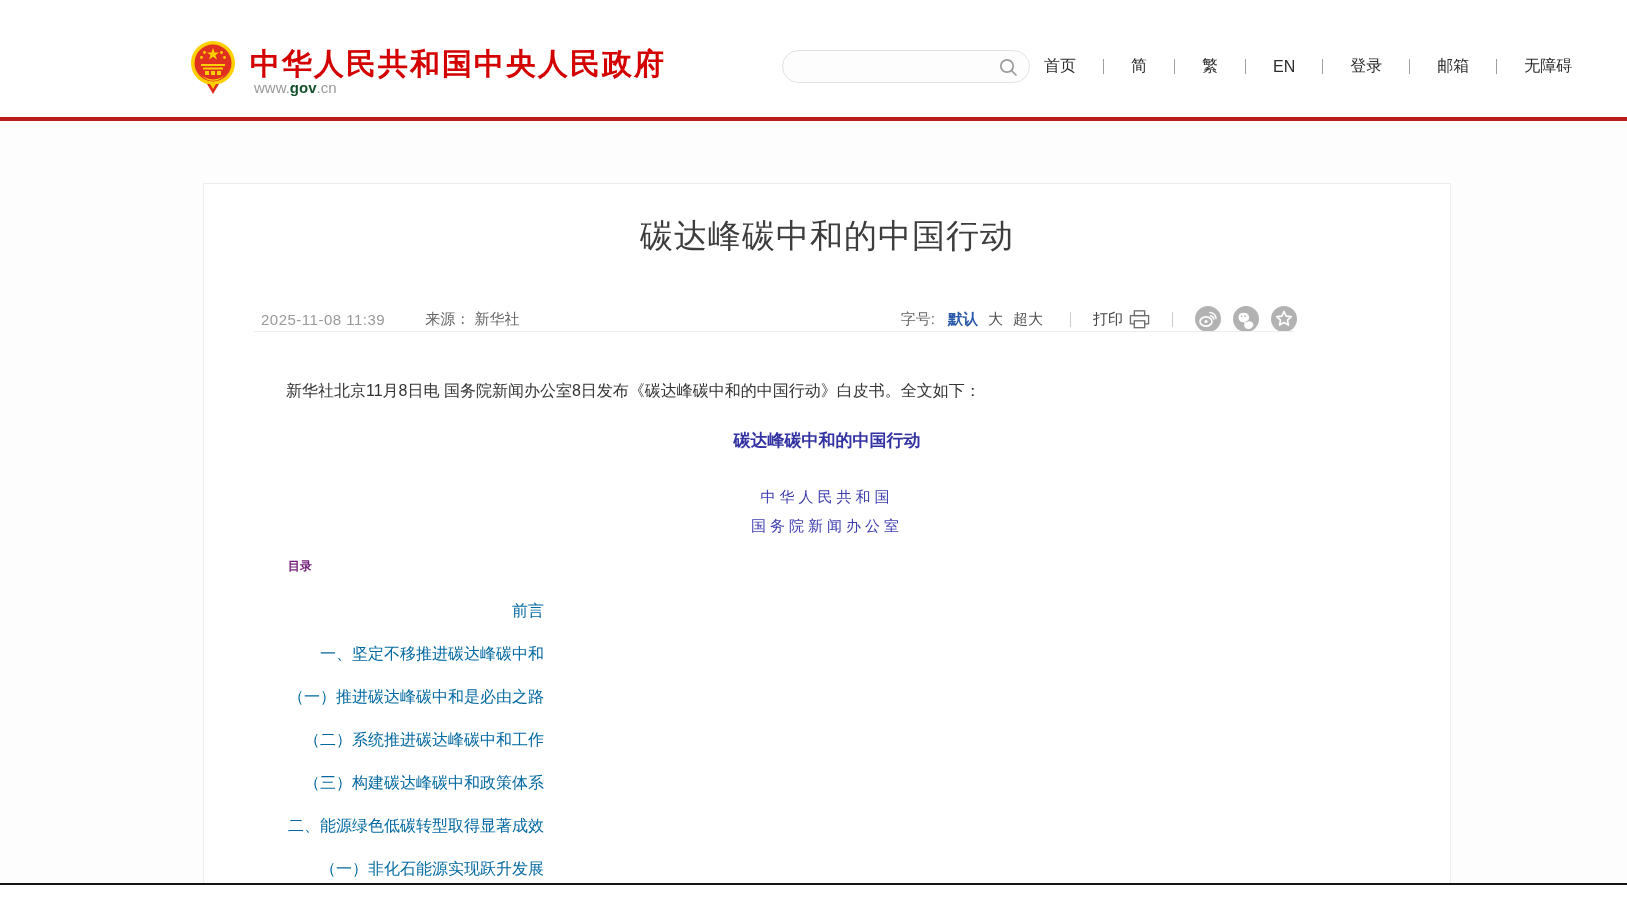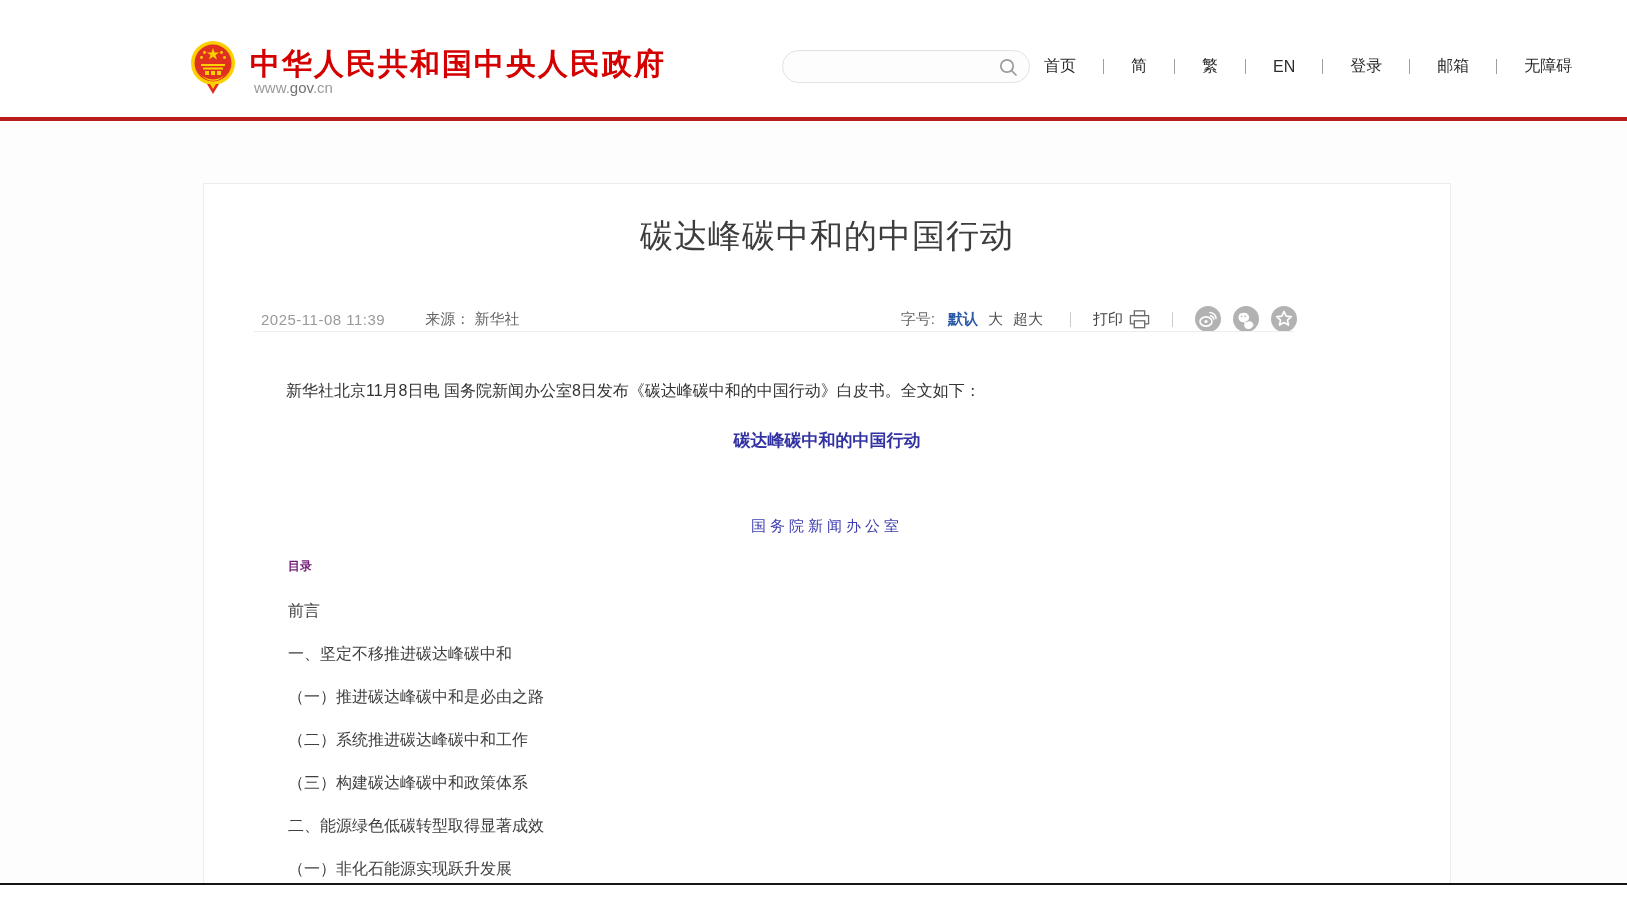--- a/index.html
+++ b/index.html
@@ -7,21 +7,21 @@
     font-family:"Liberation Sans","DejaVu Sans",sans-serif; }
   .stage { position:relative; width:1627px; height:915px; }
 
   
   .header { position:absolute; top:0; left:0; width:1627px; height:121px;
     background:#fff; border-bottom:4px solid #b91c1c; }
   .emblem { position:absolute; left:190px; top:40px; width:46px; height:56px; }
   .site-title { position:absolute; left:250px; top:44px; font-size:30px;
     font-weight:bold; color:#d40000; letter-spacing:2px; }
   .site-url { position:absolute; left:254px; top:79px; font-size:15px; color:#9a9a9a; }
-  .site-url .gov { color:#737373; font-weight:normal; }
+  .site-url .gov { color:#14532d; font-weight:bold; }
 
   .search { position:absolute; left:782px; top:50px; width:248px; height:33px;
     border:1px solid #e2e2e2; border-radius:17px; background:#fdfdfd; }
   .search input { position:absolute; left:16px; top:1px; width:190px; height:29px;
     border:none; background:transparent; outline:none; font-size:14px; color:#333; }
   .search .mag { position:absolute; right:11px; top:7px; }
 
   .topnav { position:absolute; left:1044px; top:56px; display:flex; align-items:center;
     font-size:16px; color:#2b2b2b;gap:15px; }
   .topnav .item { padding:0 12px; cursor:pointer; white-space:nowrap; }
@@ -66,21 +66,21 @@
     font-size:17px; font-weight:bold; color:#3232a2; }
   .doc-sub { position:absolute; left:0; width:100%; text-align:center; font-size:15px;
     color:#3c3cae; font-family:"Liberation Serif","DejaVu Serif",serif; }
   .doc-date  { top:276px; letter-spacing:1px; }
   .doc-line1 { top:304px; letter-spacing:4px; }
   .doc-line2 { top:333px; letter-spacing:4px; }
 
   .toc-heading { position:absolute; top:374px; left:84px; font-size:12px;
     font-weight:bold; color:#701a75; }
   .toc { position:absolute; top:418px; left:84px; }
-  .toc-item { font-size:16px; color:#404040; line-height:17px; margin-bottom:26px; cursor:pointer; }
+  .toc-item { font-size:16px; color:#0369a1; line-height:17px; margin-bottom:26px; cursor:pointer;text-align:right; }
 
   .bottom-line { position:absolute; top:883px; left:0; width:1627px; height:2px; background:#151515; }
 </style>
 </head>
 <body>
 
 <div class="stage">
 
   <div class="header">
     <svg class="emblem" viewBox="0 0 46 56">
@@ -191,20 +191,21 @@
           </svg>
         </span>
       </div>
     </div>
 
     <div class="meta-sep-line"></div>
 
     <p class="lead">新华社北京11月8日电 国务院新闻办公室8日发布《碳达峰碳中和的中国行动》白皮书。全文如下：</p>
 
     <div class="doc-title">碳达峰碳中和的中国行动</div>
+    <div class="doc-sub doc-line1">中华人民共和国</div>
     <div class="doc-sub doc-line2">国务院新闻办公室</div>
 
     <div class="toc-heading">目录</div>
     <div class="toc">
       <div class="toc-item">前言</div>
       <div class="toc-item">一、坚定不移推进碳达峰碳中和</div>
       <div class="toc-item">（一）推进碳达峰碳中和是必由之路</div>
       <div class="toc-item">（二）系统推进碳达峰碳中和工作</div>
       <div class="toc-item">（三）构建碳达峰碳中和政策体系</div>
       <div class="toc-item">二、能源绿色低碳转型取得显著成效</div>

